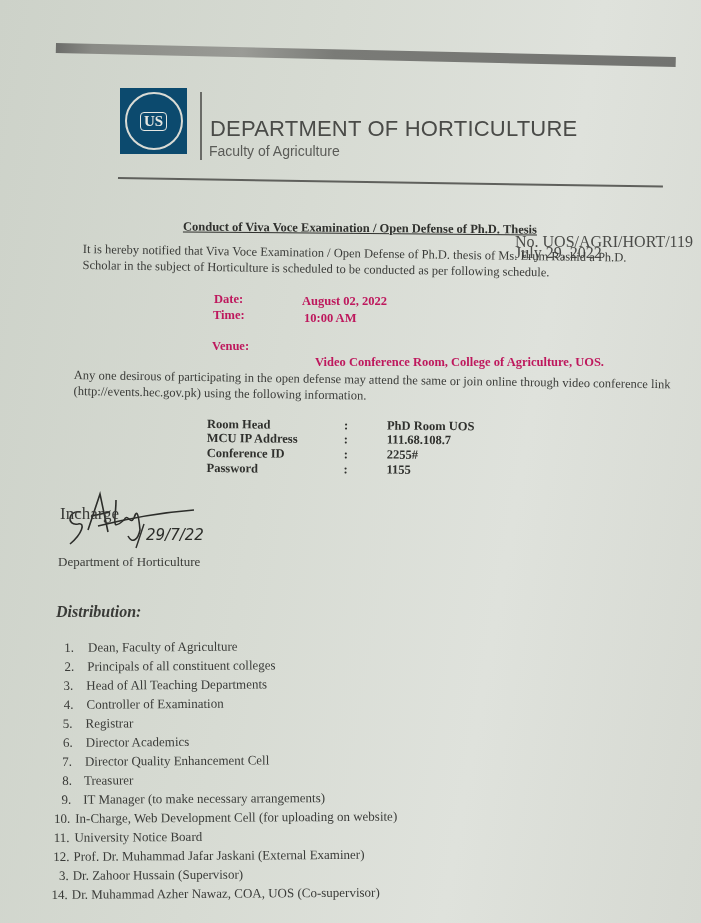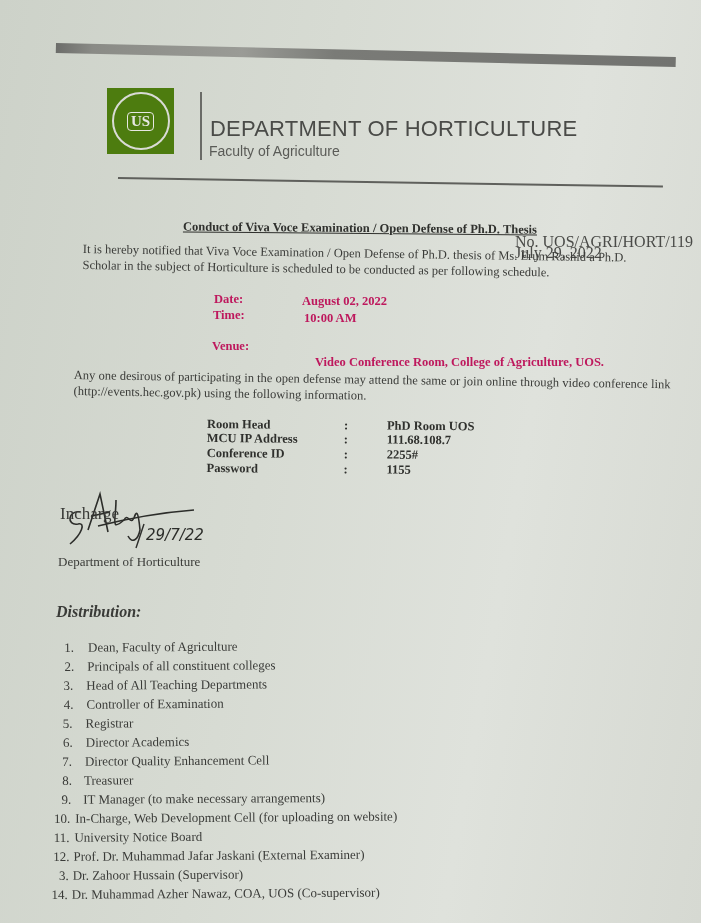--- a/index.html
+++ b/index.html
@@ -8,21 +8,21 @@
     background: linear-gradient(100deg, #cdd2c9 0%, #d7dbd3 40%, #dfe2dc 70%, #d6d9d2 100%);
     font-family: "Liberation Serif", serif; color:#2f302d;
   }
   .abs { position:absolute; }
   .band {
     left:56px; top:43px; width:620px; height:10px;
     background: linear-gradient(90deg, #6c6d6a 0%, #8a8b86 6%, #9a9b96 30%, #7a7b77 45%, #727370 100%);
     transform: rotate(1.3deg); transform-origin:left top;
   }
   .logo {
-    left:107px; top:88px; width:67px; height:66px; background:#4d7c0f;
+    left:120px; top:88px; width:67px; height:66px; background:#0c4a6e;
     display:flex; align-items:center; justify-content:center;
   }
   .logo .ring { width:54px; height:54px; border-radius:50%; border:2px solid #d9dbd5; display:flex; align-items:center; justify-content:center; }
   .logo .us { font-family:"Liberation Serif", serif; font-weight:bold; font-size:15px; color:#e6e7e2; border:1.5px solid #e6e7e2; padding:0 3px; border-radius:4px; }
   .vline { left:200px; top:92px; width:1.5px; height:68px; background:#6a6b67; }
   .dept-title { left:210px; top:116px; font-family:"Liberation Sans", sans-serif; font-size:22px; color:#4a4b48; letter-spacing:0.2px; }
   .dept-sub { left:209px; top:143px; font-family:"Liberation Sans", sans-serif; font-size:14px; color:#5a5b57; }
   .hrule { left:118px; top:177px; width:545px; height:1.5px; background:#5f605c; transform:rotate(0.9deg); transform-origin:left top; }
   .refno { left:515px; top:193px; font-size:16px; line-height:11px; color:#4a4b48;margin-top:43px; }
   .heading { left:183px; top:221px; font-size:12.5px; font-weight:bold; text-decoration:underline; color:#2f302d; transform:rotate(0.5deg); }

